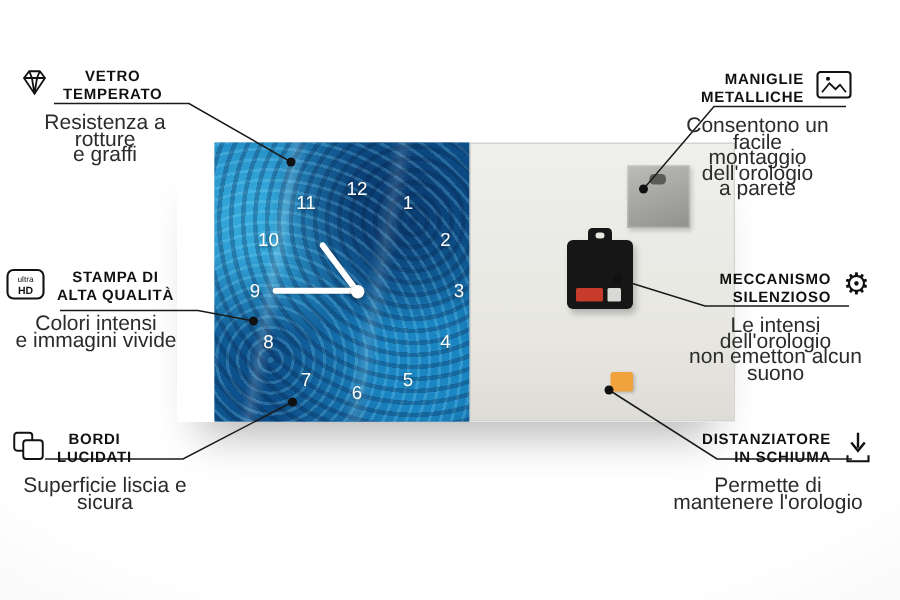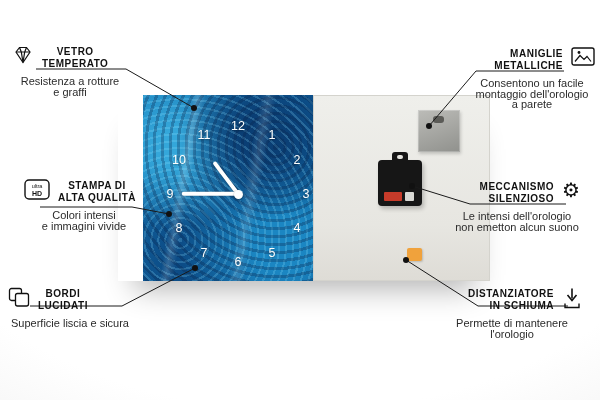--- a/index.html
+++ b/index.html
@@ -69,21 +69,21 @@
   .foam { position:absolute; left:93px; top:152px; width:15px; height:13px;
           background:#f0a23c; border-radius:2px; box-shadow:1px 1px 2px rgba(0,0,0,.18); }
   
   .co { position:absolute; color:#111; }
   .co-head { display:flex; gap:8px; align-items:flex-start; }
   .co.right .co-head { flex-direction:row-reverse; }
   .ic { flex:0 0 auto; display:inline-flex; }
   .co-title { display:flex; flex-direction:column; font-size:10px; font-weight:bold;
               letter-spacing:.5px; line-height:11.5px; padding-top:1px;text-align:center; }
   .co.right .co-title { text-align:right; flex:1; }
-  .co-desc { margin-top:7px; font-size:11px; line-height:10.5px; color:#2b2b2b;
+  .co-desc { margin-top:7px; font-size:14px; line-height:10.5px; color:#2b2b2b;
              text-align:center; }
   .co-desc span { display:block; }
   .gear-glyph { font-size:20px; line-height:20px; color:#111; }
 </style>
 </head>
 <body>
 
 <div class="stage">
 
   <div class="clock">
@@ -150,21 +150,21 @@
         <span>VETRO</span>
         <span>TEMPERATO</span>
       </div>
     </div>
     <div class="co-desc">
       <span>Resistenza a rotture</span>
       <span>e graffi</span>
     </div>
   </div>
 
-  <div class="co left" style="left:24px;top:179px;width:120px">
+  <div class="co left" style="left:4px;top:179px;width:120px">
     <div class="co-head">
       <span class="ic">
         <svg width="26" height="21" viewBox="0 0 26 21">
           <rect x="1" y="1" width="24" height="19" rx="4" fill="none" stroke="#111" stroke-width="1.4"></rect>
           <text x="13" y="9" font-size="5.5" text-anchor="middle" fill="#111">ultra</text>
           <text x="13" y="17" font-size="7" font-weight="bold" text-anchor="middle" fill="#111">HD</text>
         </svg>
       </span>
       <div class="co-title">
         <span>STAMPA DI</span>
@@ -188,21 +188,21 @@
       <div class="co-title">
         <span>BORDI</span>
         <span>LUCIDATI</span>
       </div>
     </div>
     <div class="co-desc">
       <span>Superficie liscia e sicura</span>
     </div>
   </div>
 
-  <div class="co right" style="right:5px;top:47px;width:126px">
+  <div class="co right" style="right:32px;top:47px;width:126px">
     <div class="co-head">
       <span class="ic">
         <svg width="24" height="20" viewBox="0 0 24 20">
           <rect x="1" y="1" width="22" height="17" rx="2" fill="none" stroke="#111" stroke-width="1.4"></rect>
           <path d="M4 14.5 L9 8.5 L13 12.5 L16 9.5 L20 14.5" fill="none" stroke="#111" stroke-width="1.2"></path>
           <circle cx="8" cy="5.5" r="1.4" fill="#111"></circle>
         </svg>
       </span>
       <div class="co-title">
         <span>MANIGLIE</span>

